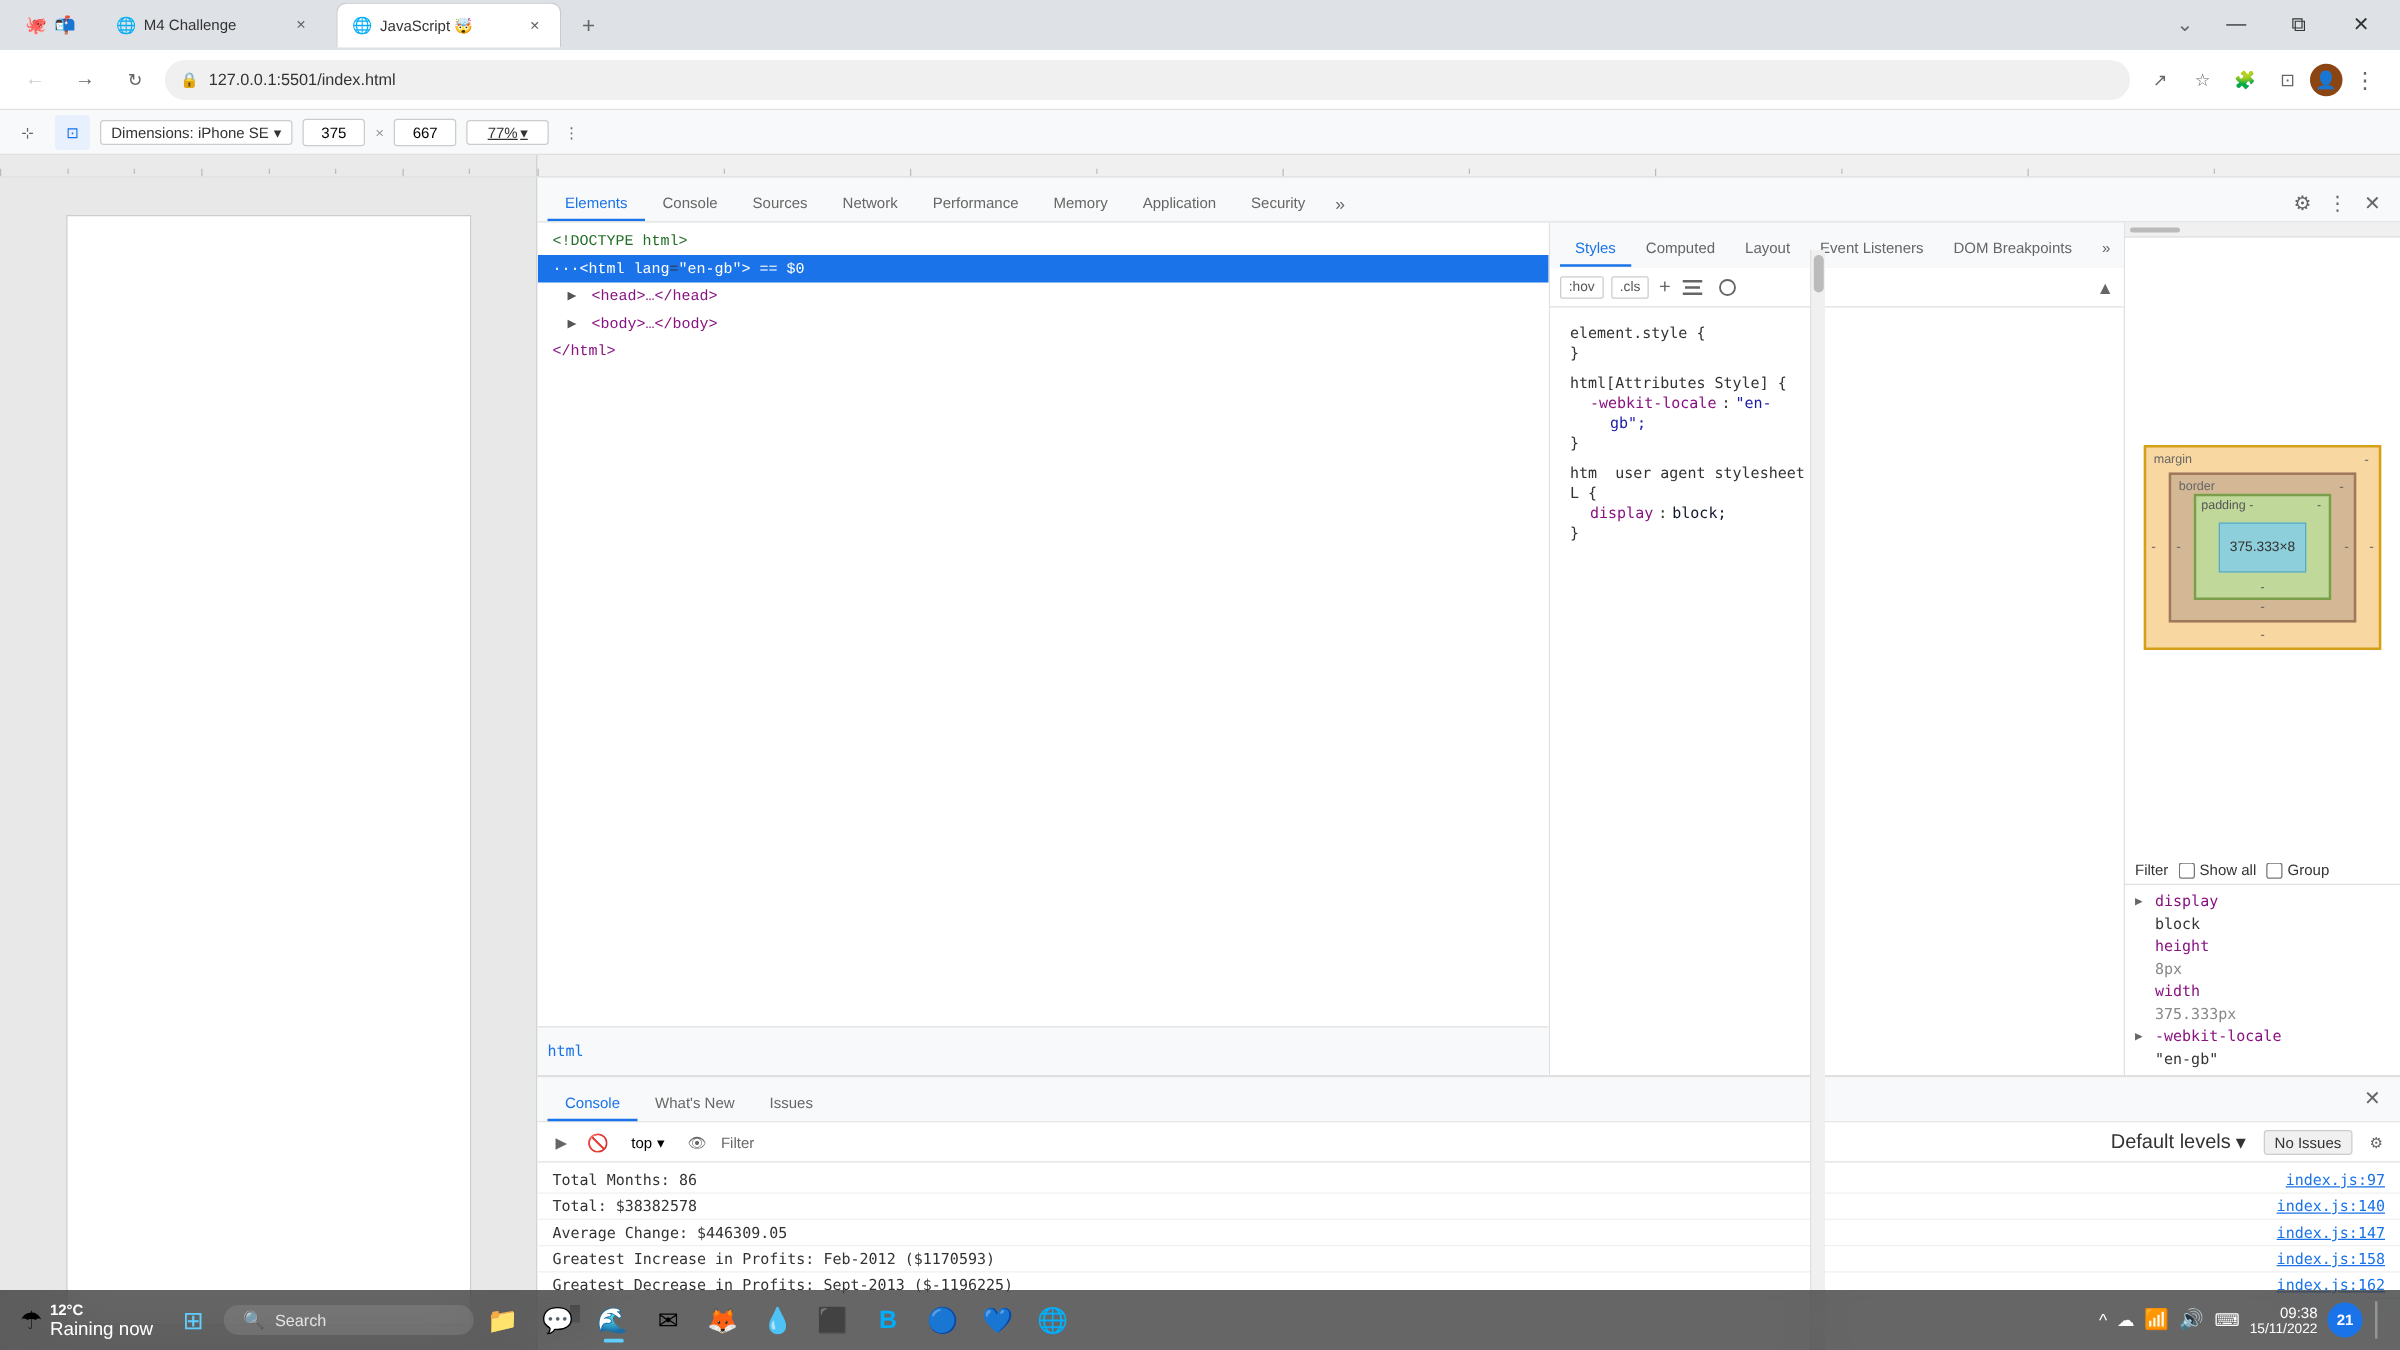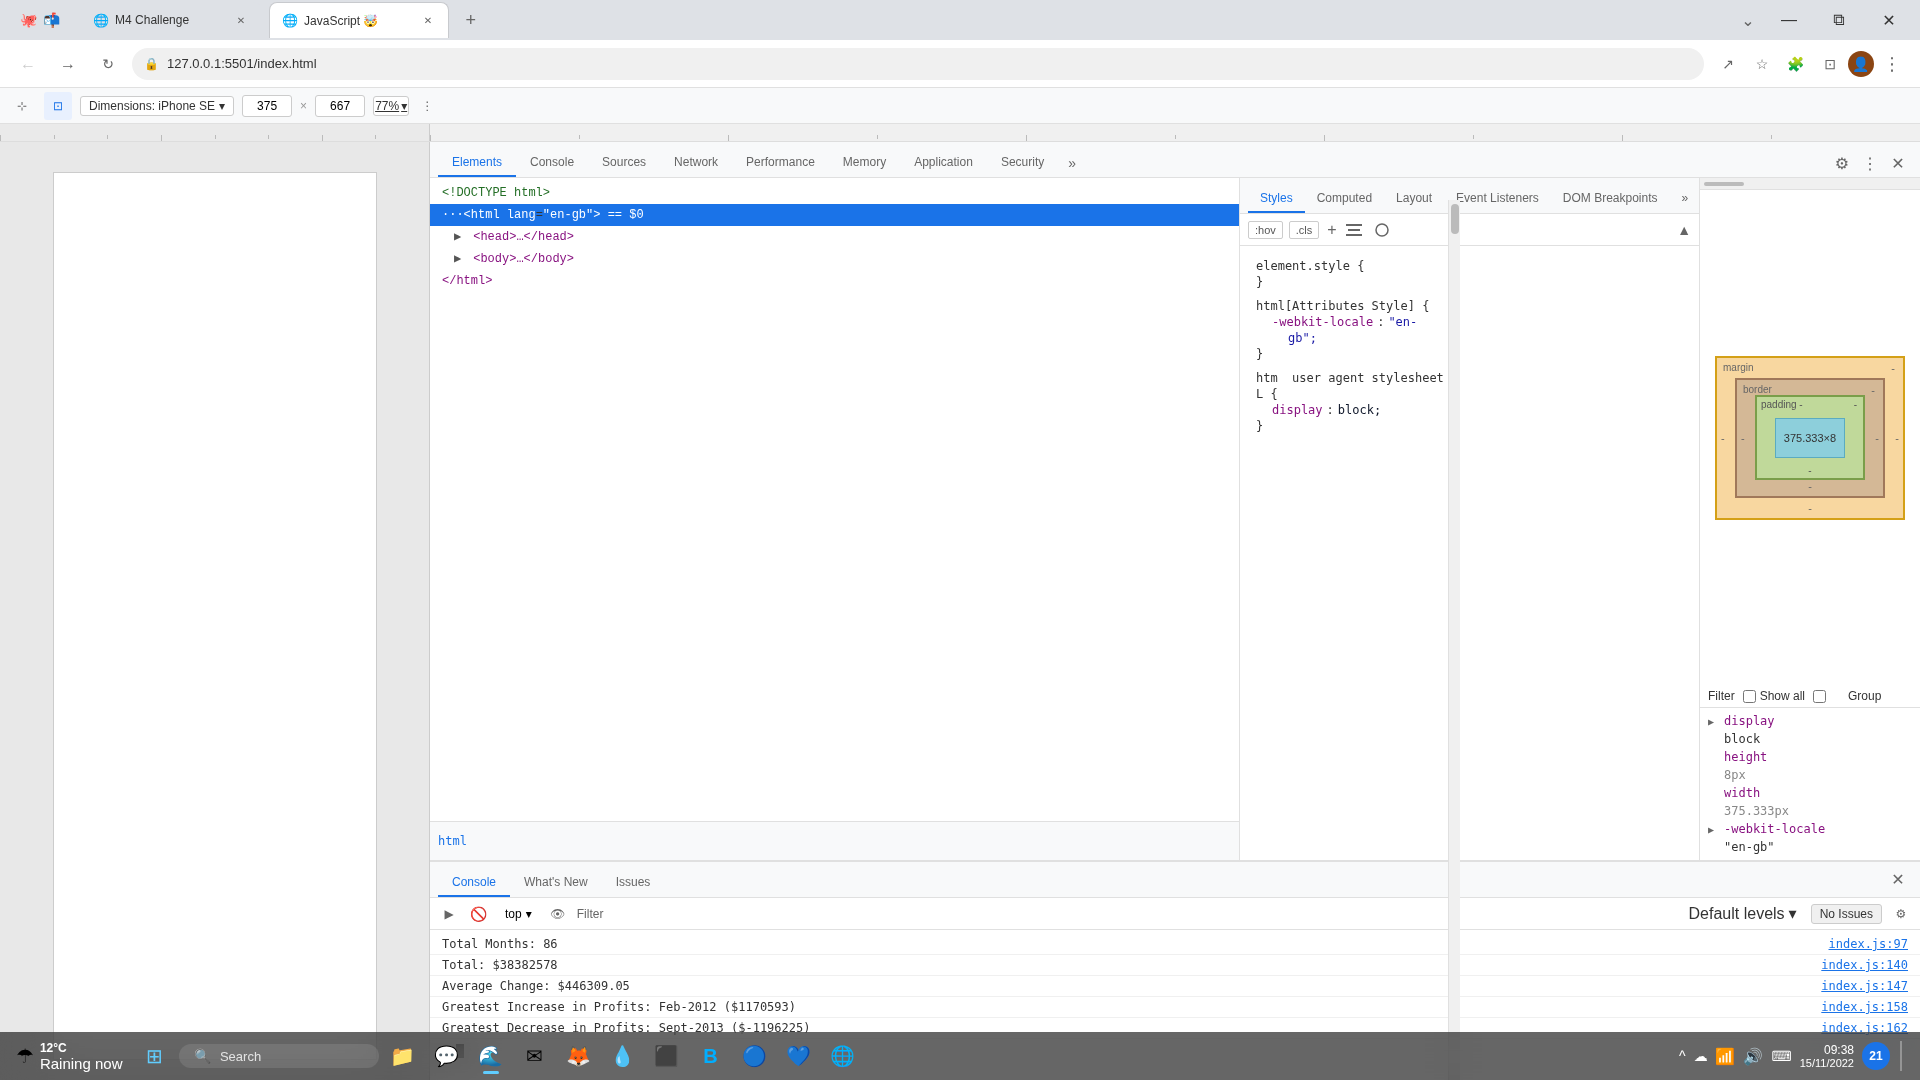--- a/index.html
+++ b/index.html
@@ -28,21 +28,21 @@
     .address-bar-lock { color: #666; font-size: 12px; }
     .address-text { flex: 1; }
     .nav-actions { display: flex; align-items: center; gap: 2px; }
     .profile-avatar { width: 26px; height: 26px; border-radius: 50%; background: #8b4513; display: flex; align-items: center; justify-content: center; overflow: hidden; }
 
     
     .dimensions-bar { height: 36px; background: #f8f9fa; border-bottom: 1px solid #e0e0e0; display: flex; align-items: center; padding: 0 8px; gap: 8px; font-size: 12px; color: #333; }
     .device-selector { display: flex; align-items: center; gap: 4px; padding: 2px 8px; border: 1px solid #ccc; border-radius: 3px; cursor: pointer; background: #fff; }
     .dim-input { width: 50px; height: 22px; border: 1px solid #ccc; border-radius: 3px; text-align: center; font-size: 12px; background: #fff; padding: 0 4px; }
     .dim-separator { color: #999; }
-    .zoom-selector { display: flex; align-items: center; gap: 2px; padding: 2px 1px; border: 1px solid #ccc; border-radius: 3px; cursor: pointer; background: #fff; text-decoration: underline; }
+    .zoom-selector { display: flex; align-items: center; gap: 2px; padding: 2px 16px; border: 1px solid #ccc; border-radius: 3px; cursor: pointer; background: #fff; text-decoration: underline; }
     .dim-more { margin-left: 4px; color: #666; cursor: pointer; }
     .devtools-icon-btn { width: 28px; height: 28px; display: flex; align-items: center; justify-content: center; border-radius: 3px; cursor: pointer; color: #666; font-size: 14px; }
     .devtools-icon-btn.active { background: #e8f0fe; color: #1a73e8; }
 
     
     .ruler { height: 18px; background: #f0f0f0; border-bottom: 1px solid #ddd; display: flex; align-items: flex-end; padding: 0; overflow: hidden; }
 
     
     .main-content { flex: 1; display: flex; overflow: hidden; }
 
@@ -106,21 +106,21 @@
     .box-outer { background: #f8d7a0; border: 2px solid #d4a017; position: relative; width: 190px; height: 164px; display: flex; align-items: center; justify-content: center; }
     .box-margin-label { position: absolute; top: 4px; left: 6px; font-size: 10px; color: #666; }
     .box-border { background: #d4b896; border: 2px solid #a0785a; position: relative; width: 150px; height: 120px; display: flex; align-items: center; justify-content: center; }
     .box-border-label { position: absolute; top: 4px; left: 6px; font-size: 10px; color: #666; }
     .box-padding { background: #c0d99a; border: 2px solid #7a9e4a; position: relative; width: 110px; height: 85px; display: flex; align-items: center; justify-content: center; }
     .box-padding-label { position: absolute; top: 2px; left: 4px; font-size: 10px; color: #555; }
     .box-content { background: #8dcfdb; border: 1px solid #5babc0; width: 70px; height: 40px; display: flex; align-items: center; justify-content: center; font-size: 11px; color: #333; }
     .filter-row { display: flex; align-items: center; gap: 8px; padding: 4px 8px; border-bottom: 1px solid #e0e0e0; }
     .filter-label { font-size: 12px; color: #333; }
     .show-all-checkbox { display: flex; align-items: center; gap: 4px; font-size: 12px; color: #333; cursor: pointer; }
-    .group-checkbox { display: flex; align-items: center; gap: 22px; font-size: 12px; color: #333; cursor: pointer; }
+    .group-checkbox { display: flex; align-items: center; gap: 4px; font-size: 12px; color: #333; cursor: pointer; }
     .computed-props { padding: 4px 8px; font-family: monospace; font-size: 12px; }
     .computed-prop-row { display: flex; align-items: center; gap: 4px; padding: 2px 0; }
     .expand-arrow { font-size: 10px; color: #666; cursor: pointer; width: 12px; }
     .c-prop-name { color: #881280; }
     .c-prop-value { color: #333; }
     .c-prop-value.grayed { color: #888; }
 
     
     .console-panel { height: 220px; border-top: 2px solid #e0e0e0; display: flex; flex-direction: column; background: #fff; }
     .console-tabs { height: 36px; background: #f8f9fa; border-bottom: 1px solid #e0e0e0; display: flex; align-items: flex-end; padding: 0 8px; gap: 0; }

